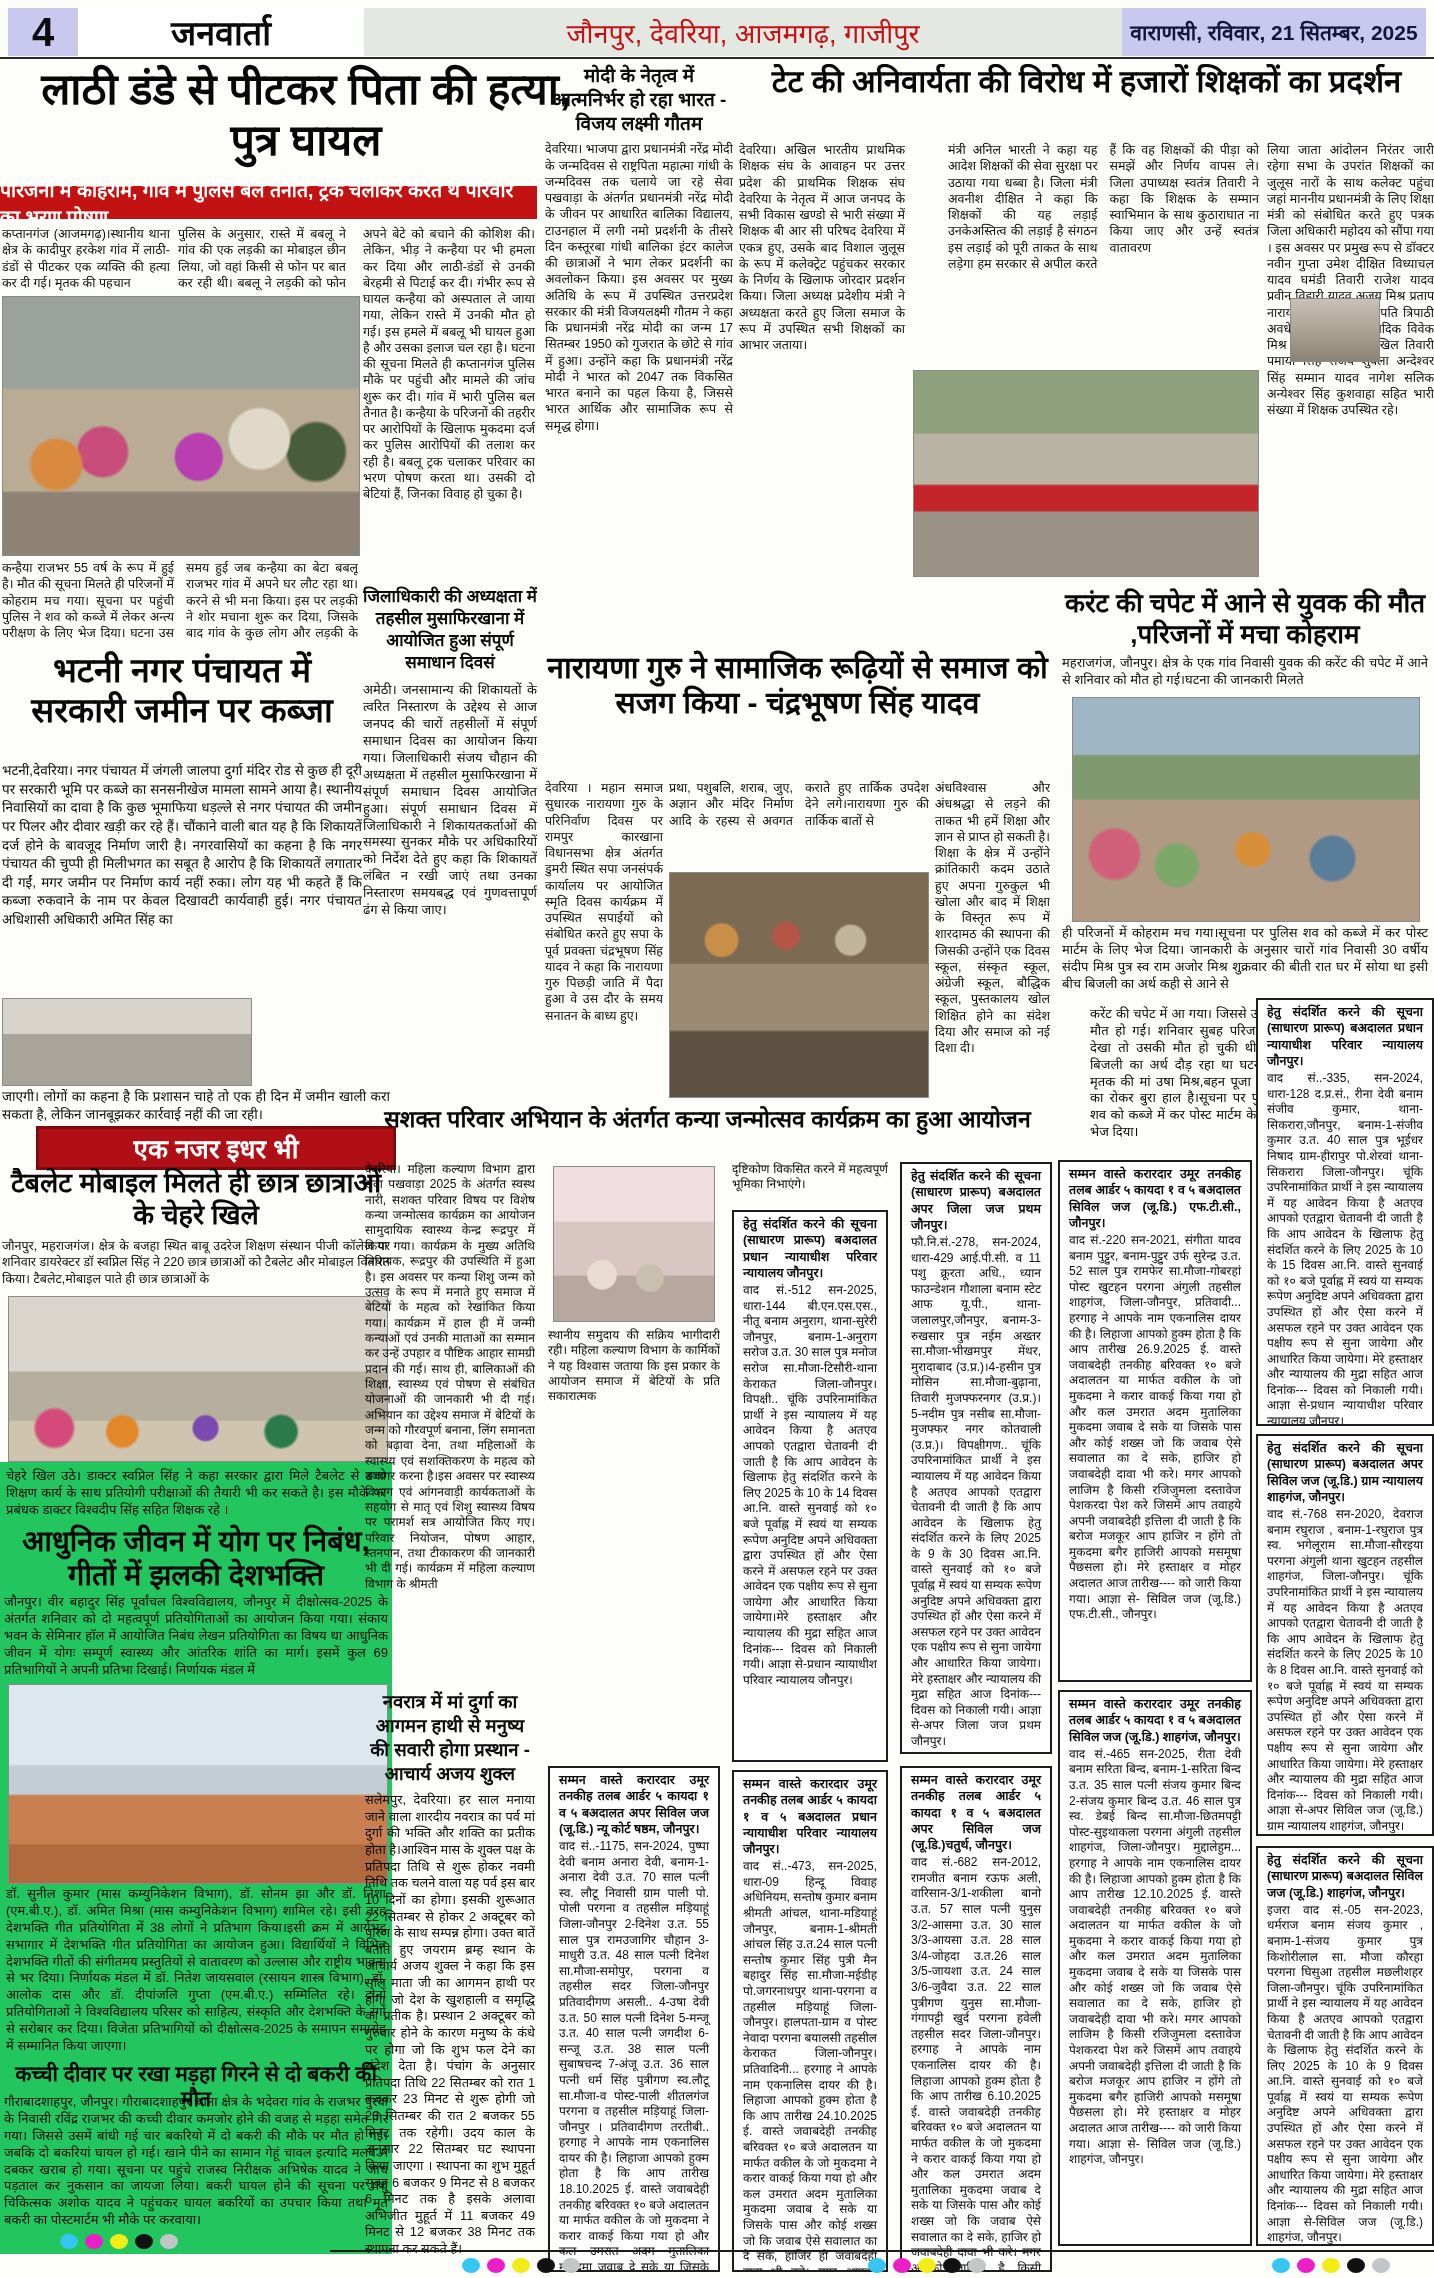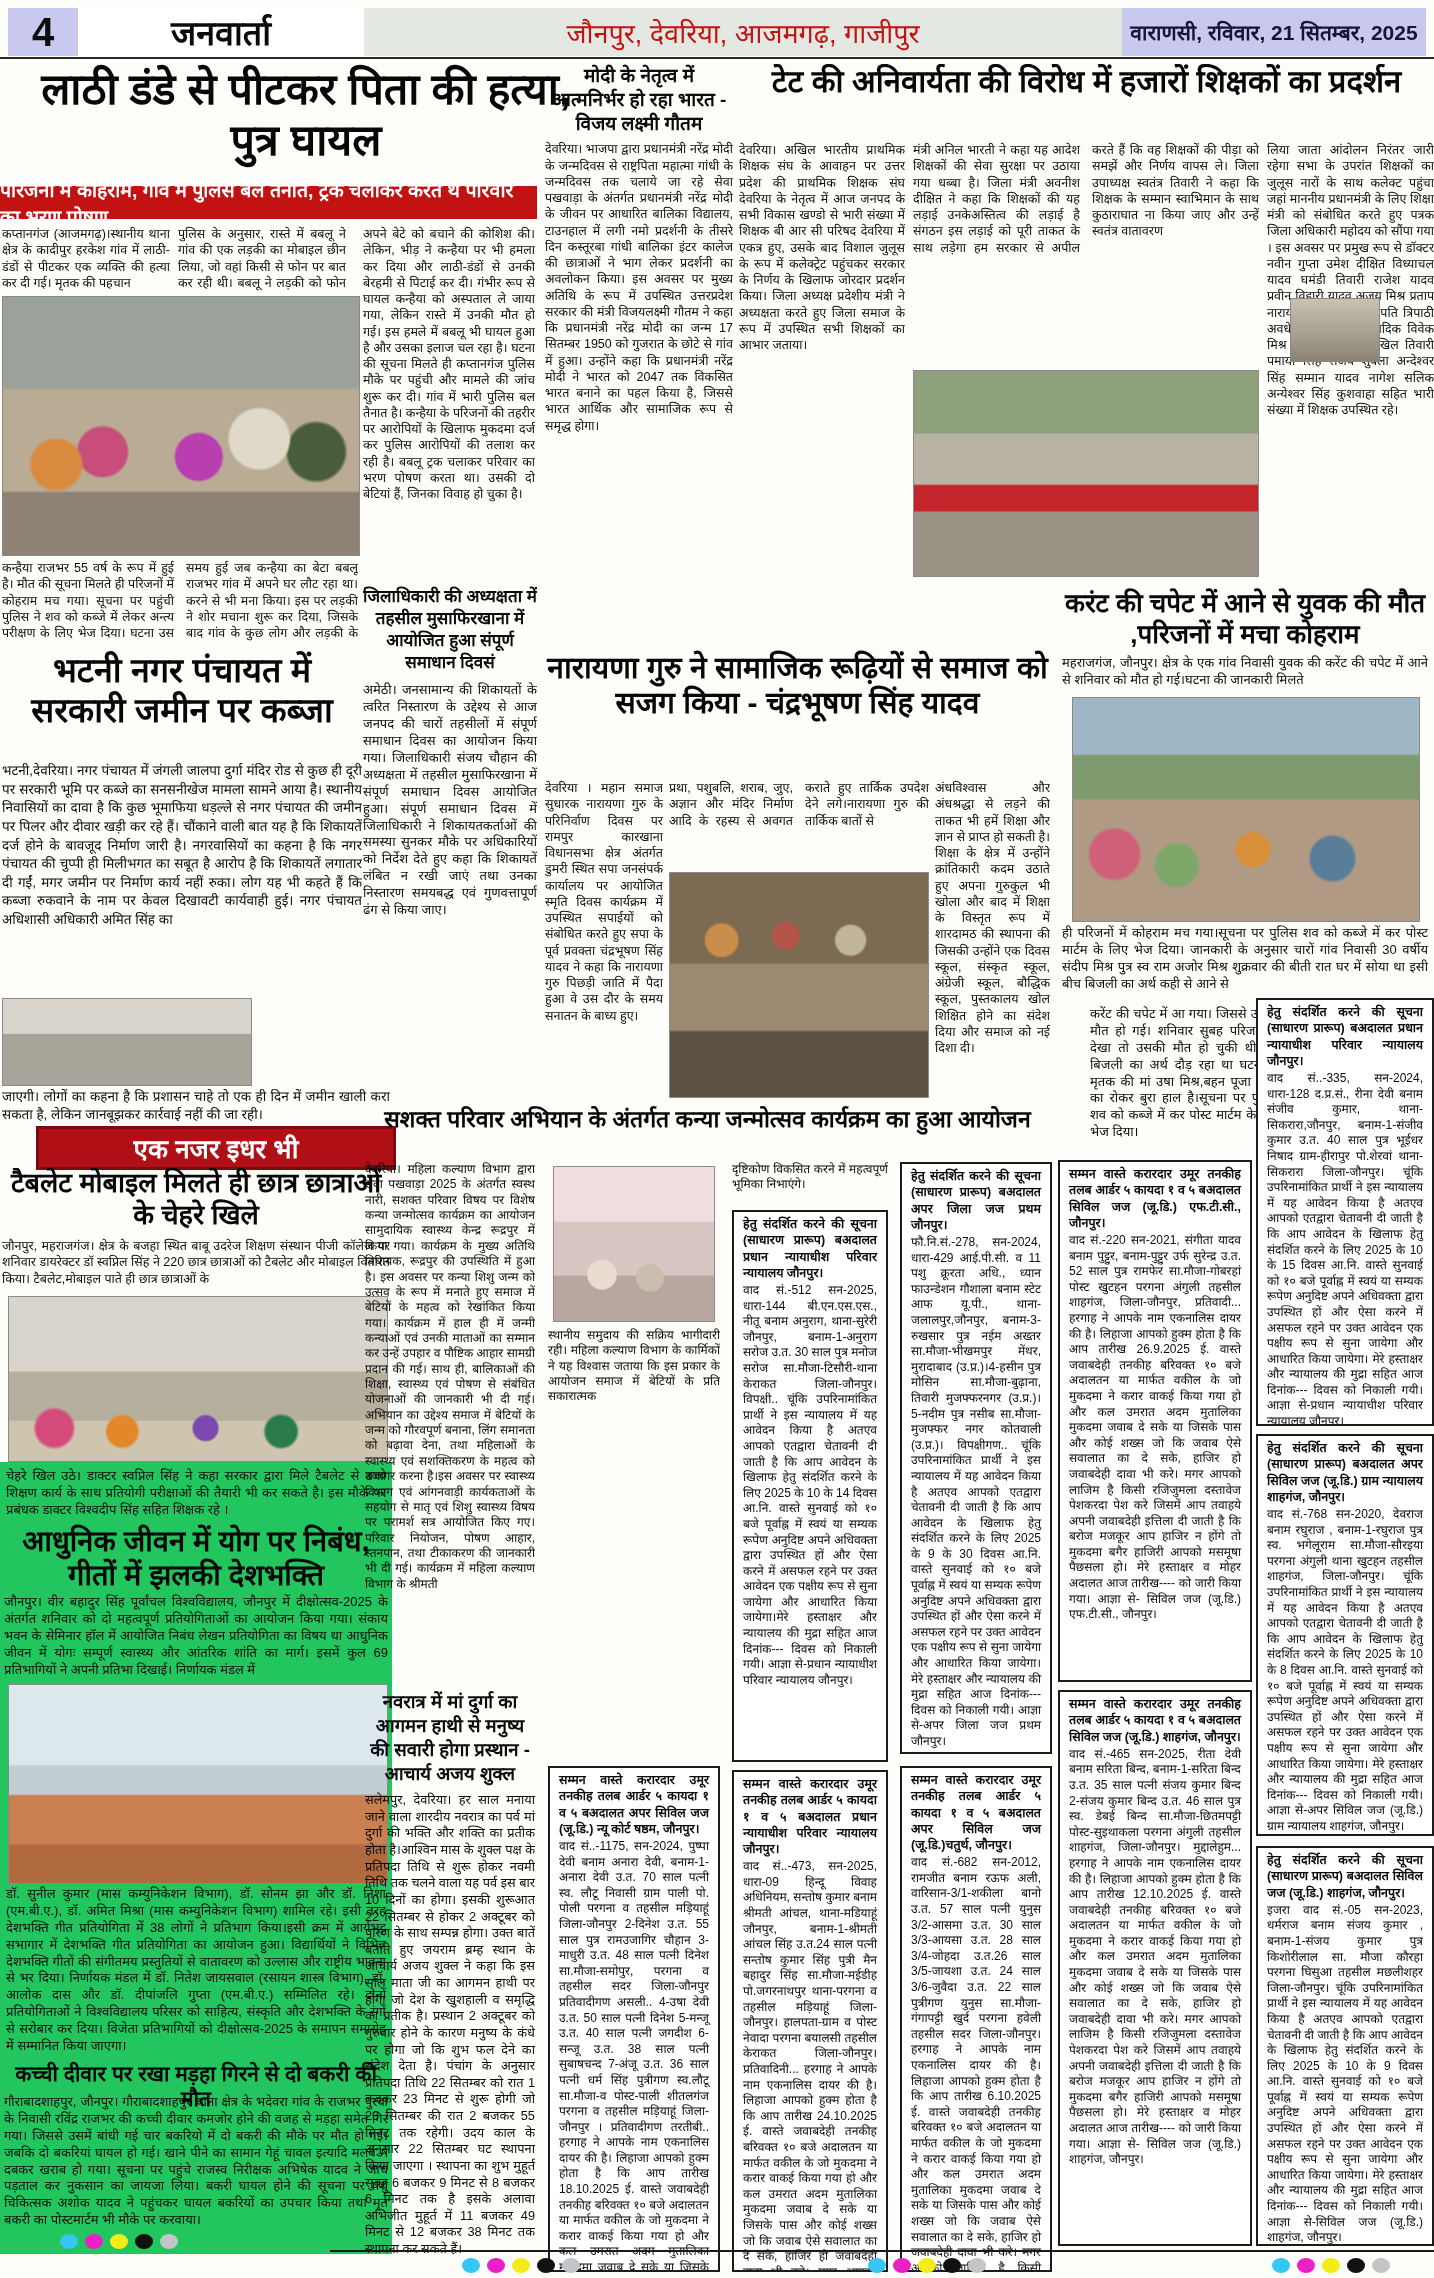--- a/index.html
+++ b/index.html
@@ -58,21 +58,21 @@
   </div>
 
   <div class="abs" style="left:545px;top:64px;width:188px;height:540px;">
     <div style="font-weight:900;font-size:19px;line-height:1.25;text-align:center;">मोदी के नेतृत्व में आत्मनिर्भर हो रहा भारत - विजय लक्ष्मी गौतम</div>
     <div class="bt" style="margin-top:6px;">देवरिया। भाजपा द्वारा प्रधानमंत्री नरेंद्र मोदी के जन्मदिवस से राष्ट्रपिता महात्मा गांधी के जन्मदिवस तक चलाये जा रहे सेवा पखवाड़ा के अंतर्गत प्रधानमंत्री नरेंद्र मोदी के जीवन पर आधारित बालिका विद्यालय, टाउनहाल में लगी नमो प्रदर्शनी के तीसरे दिन कस्तूरबा गांधी बालिका इंटर कालेज की छात्राओं ने भाग लेकर प्रदर्शनी का अवलोकन किया। इस अवसर पर मुख्य अतिथि के रूप में उपस्थित उत्तरप्रदेश सरकार की मंत्री विजयलक्ष्मी गौतम ने कहा कि प्रधानमंत्री नरेंद्र मोदी का जन्म 17 सितम्बर 1950 को गुजरात के छोटे से गांव में हुआ। उन्होंने कहा कि प्रधानमंत्री नरेंद्र मोदी ने भारत को 2047 तक विकसित भारत बनाने का पहल किया है, जिससे भारत आर्थिक और सामाजिक रूप से समृद्ध होगा।</div>
   </div>
 
   <div class="abs hl" style="left:739px;top:64px;width:695px;height:72px;font-size:31px;">टेट की अनिवार्यता की विरोध में हजारों शिक्षकों का प्रदर्शन</div>
   <div class="abs bt" style="left:739px;top:142px;width:166px;height:437px;">देवरिया। अखिल भारतीय प्राथमिक शिक्षक संघ के आवाहन पर उत्तर प्रदेश की प्राथमिक शिक्षक संघ देवरिया के नेतृत्व में आज जनपद के सभी विकास खण्डो से भारी संख्या में शिक्षक बी आर सी परिषद देवरिया में एकत्र हुए, उसके बाद विशाल जुलूस के रूप में कलेक्ट्रेट पहुंचकर सरकार के निर्णय के खिलाफ जोरदार प्रदर्शन किया। जिला अध्यक्ष प्रदेशीय मंत्री ने अध्यक्षता करते हुए जिला समाज के रूप में उपस्थित सभी शिक्षकों का आभार जताया।</div>
   <div class="abs" style="left:913px;top:142px;width:346px;height:437px;">
-    <div class="bt c2" style="height:222px;">
+    <div class="bt c2" style="height:222px;margin-left:35px;">
       <span>मंत्री अनिल भारती ने कहा यह आदेश शिक्षकों की सेवा सुरक्षा पर उठाया गया धब्बा है। जिला मंत्री अवनीश दीक्षित ने कहा कि शिक्षकों की यह लड़ाई उनकेअस्तित्व की लड़ाई है संगठन इस लड़ाई को पूरी ताकत के साथ लड़ेगा</span>
       <span>हम सरकार से अपील करते हैं कि वह शिक्षकों की पीड़ा को समझें और निर्णय वापस ले। जिला उपाध्यक्ष स्वतंत्र तिवारी ने कहा कि शिक्षक के सम्मान स्वाभिमान के साथ कुठाराघात ना किया जाए और उन्हें स्वतंत्र वातावरण</span>
     </div>
     <div class="photo" style="margin-top:6px;width:344px;height:205px;background:
       linear-gradient(180deg,#8fa07c 0 30%,#b9b3a4 31% 55%,#c4252b 56% 68%,#9a9284 69% 100%);"></div>
   </div>
   <div class="abs bt" style="left:1267px;top:142px;width:167px;height:437px;">लिया जाता आंदोलन निरंतर जारी रहेगा सभा के उपरांत शिक्षकों का जुलूस नारों के साथ कलेक्ट पहुंचा जहां माननीय प्रधानमंत्री के लिए शिक्षा मंत्री को संबोधित करते हुए पत्रक जिला अधिकारी महोदय को सौंपा गया । इस अवसर पर प्रमुख रूप से डॉक्टर नवीन गुप्ता उमेश दीक्षित विध्याचल यादव घमंडी तिवारी राजेश यादव प्रवीन विहारी यादव अजय मिश्र प्रताप नारायण यादव आशुतोष पति त्रिपाठी अवधेश कुमार सहित आदिक विवेक मिश्र सिद्धार्थ तिवारी अखिल तिवारी पमाया सिंह संजय शुक्ला अन्देश्वर सिंह सम्मान यादव नागेश सलिक अन्येश्वर सिंह कुशवाहा सहित भारी संख्या में शिक्षक उपस्थित रहे।</div>
   <div class="abs photo" style="left:1290px;top:298px;width:88px;height:62px;background:linear-gradient(#c9c2b4,#8c8374);"></div>
 
   <div class="abs" style="left:545px;top:640px;width:505px;height:462px;">

